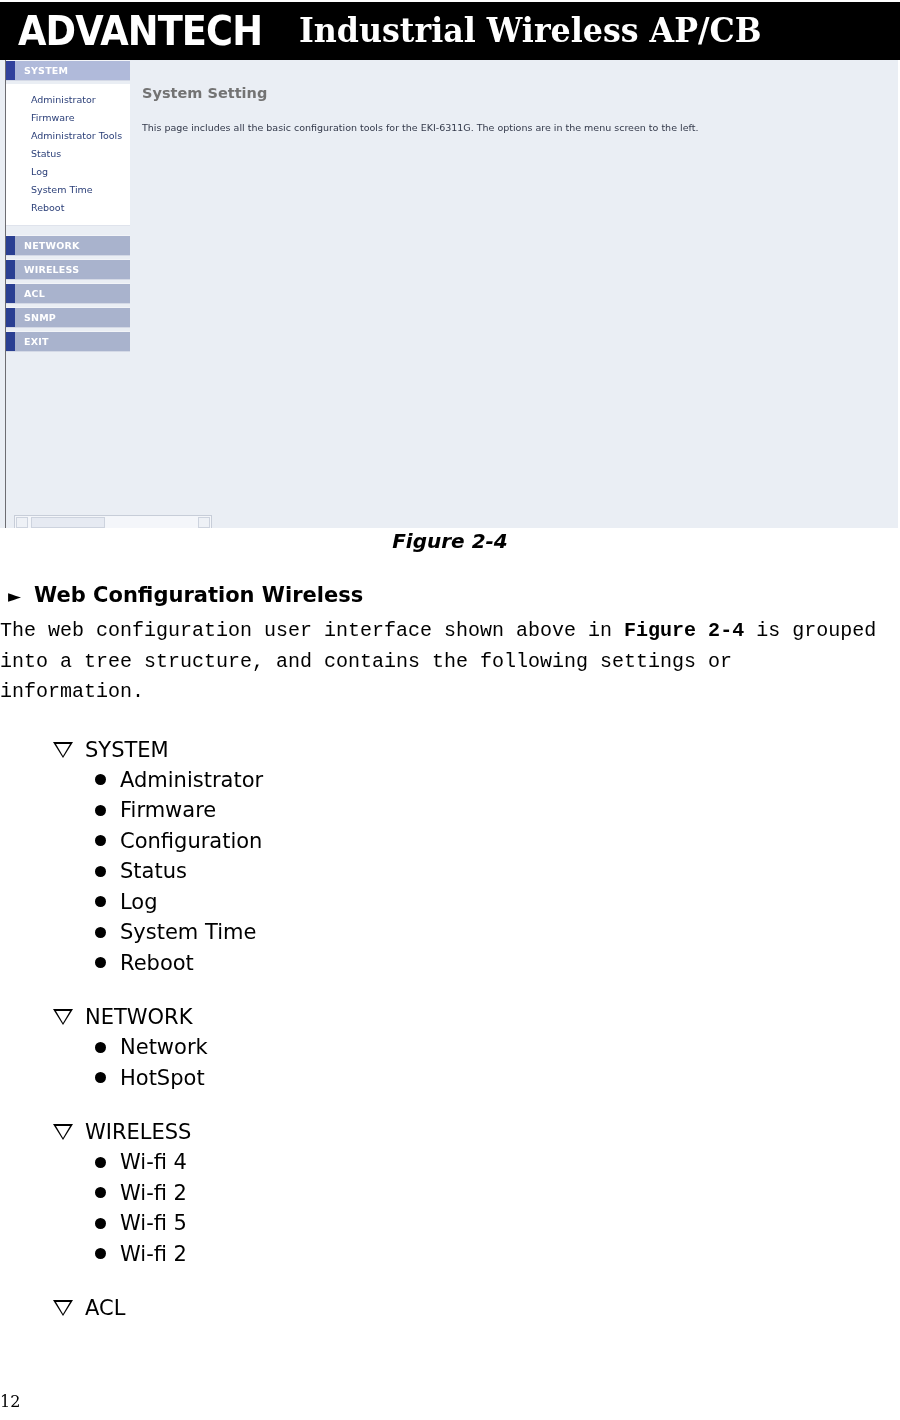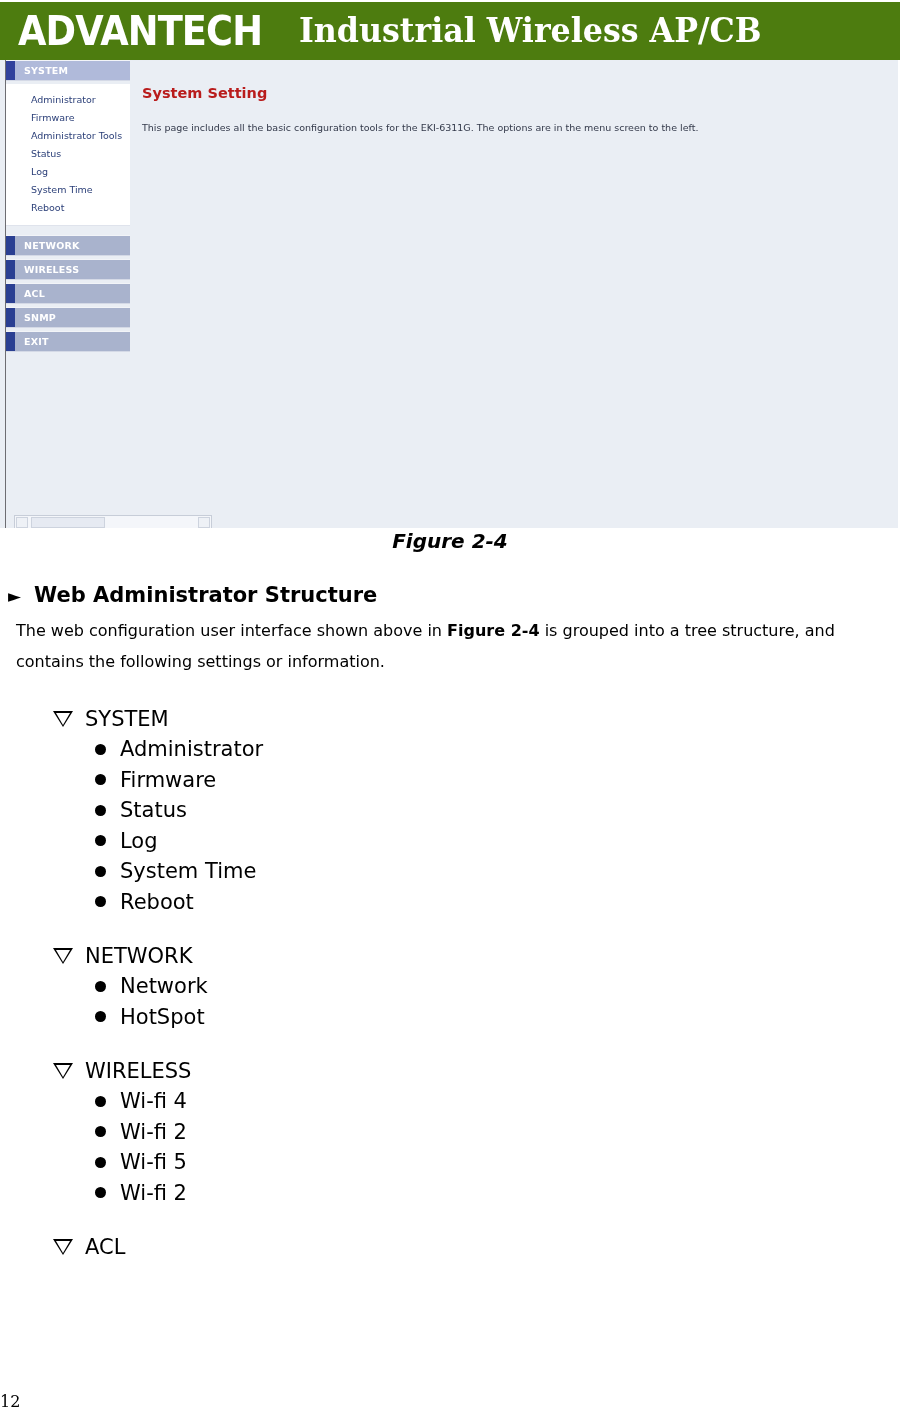--- a/index.html
+++ b/index.html
@@ -22,21 +22,21 @@
     left: 0;
     top: 0;
     width: 900px;
     height: 530px;
   }
   .shot-header {
     position: absolute;
     left: 0; top: 2px;
     width: 900px;
     height: 58px;
-    background: #4d7c0f;
+    background: #000000;
     overflow: hidden;
   }
   .shot-header-inner {
     position: absolute;
     left: 18px; top: 0;
     height: 58px;
     display: flex;
     align-items: center;
     gap: 16px;
   }
@@ -138,21 +138,21 @@
     left: 131px; top: 0;
     right: 0; bottom: 0;
   }
   .content-title {
     position: absolute;
     left: 11px; top: 25px;
     font-family: "DejaVu Sans", sans-serif;
     font-weight: bold;
     font-size: 14.5px;
     line-height: 16px;
-    color: #b91c1c;
+    color: #737373;
     white-space: nowrap;
   }
   .content-sub {
     position: absolute;
     left: 11px; top: 62px;
     font-family: "DejaVu Sans", sans-serif;
     font-size: 9.5px;
     line-height: 12px;
     color: #33394a;
     white-space: nowrap;
@@ -216,23 +216,24 @@
     padding-left: 8px;
     font-weight: bold;
     font-size: 21px;
     line-height: 30px;
   }
   .section-head .arrow {
     font-size: 17px;
     line-height: 30px;
   }
   .para {
-    padding: 5px 16px 0 16px;
-    font-size: 16px;
+    padding: 5px 16px 0 0;
+    font-size: 20px;
     line-height: 30.5px;
+    font-family: Liberation Mono, monospace;
   }
   .para b { font-weight: bold; }
 
   .tree {
     padding-top: 27px;
   }
   .tree-group { margin-bottom: 0; }
   .tree-group + .tree-group { margin-top: 24px; }
   .tree-head {
     display: flex;
@@ -357,21 +358,21 @@
     </div>
   </div>
 
   <div class="figure-caption">Figure 2-4</div>
 </div>
 
 <div class="doc">
 
   <div class="section-head">
     <span class="arrow">►</span>
-    <span>Web Administrator Structure</span>
+    <span>Web Configuration Wireless</span>
   </div>
 
   <div class="para">
     <span>The web configuration user interface shown above in </span><b>Figure 2-4</b><span> is grouped into a tree structure, and contains the following settings or information.</span>
   </div>
 
   <div class="tree">
 
     <div class="tree-group">
       <div class="tree-head">
@@ -381,20 +382,24 @@
       <div class="tree-item">
         <span class="dot"></span>
         <span>Administrator</span>
       </div>
       <div class="tree-item">
         <span class="dot"></span>
         <span>Firmware</span>
       </div>
       <div class="tree-item">
         <span class="dot"></span>
+        <span>Configuration</span>
+      </div>
+      <div class="tree-item">
+        <span class="dot"></span>
         <span>Status</span>
       </div>
       <div class="tree-item">
         <span class="dot"></span>
         <span>Log</span>
       </div>
       <div class="tree-item">
         <span class="dot"></span>
         <span>System Time</span>
       </div>

